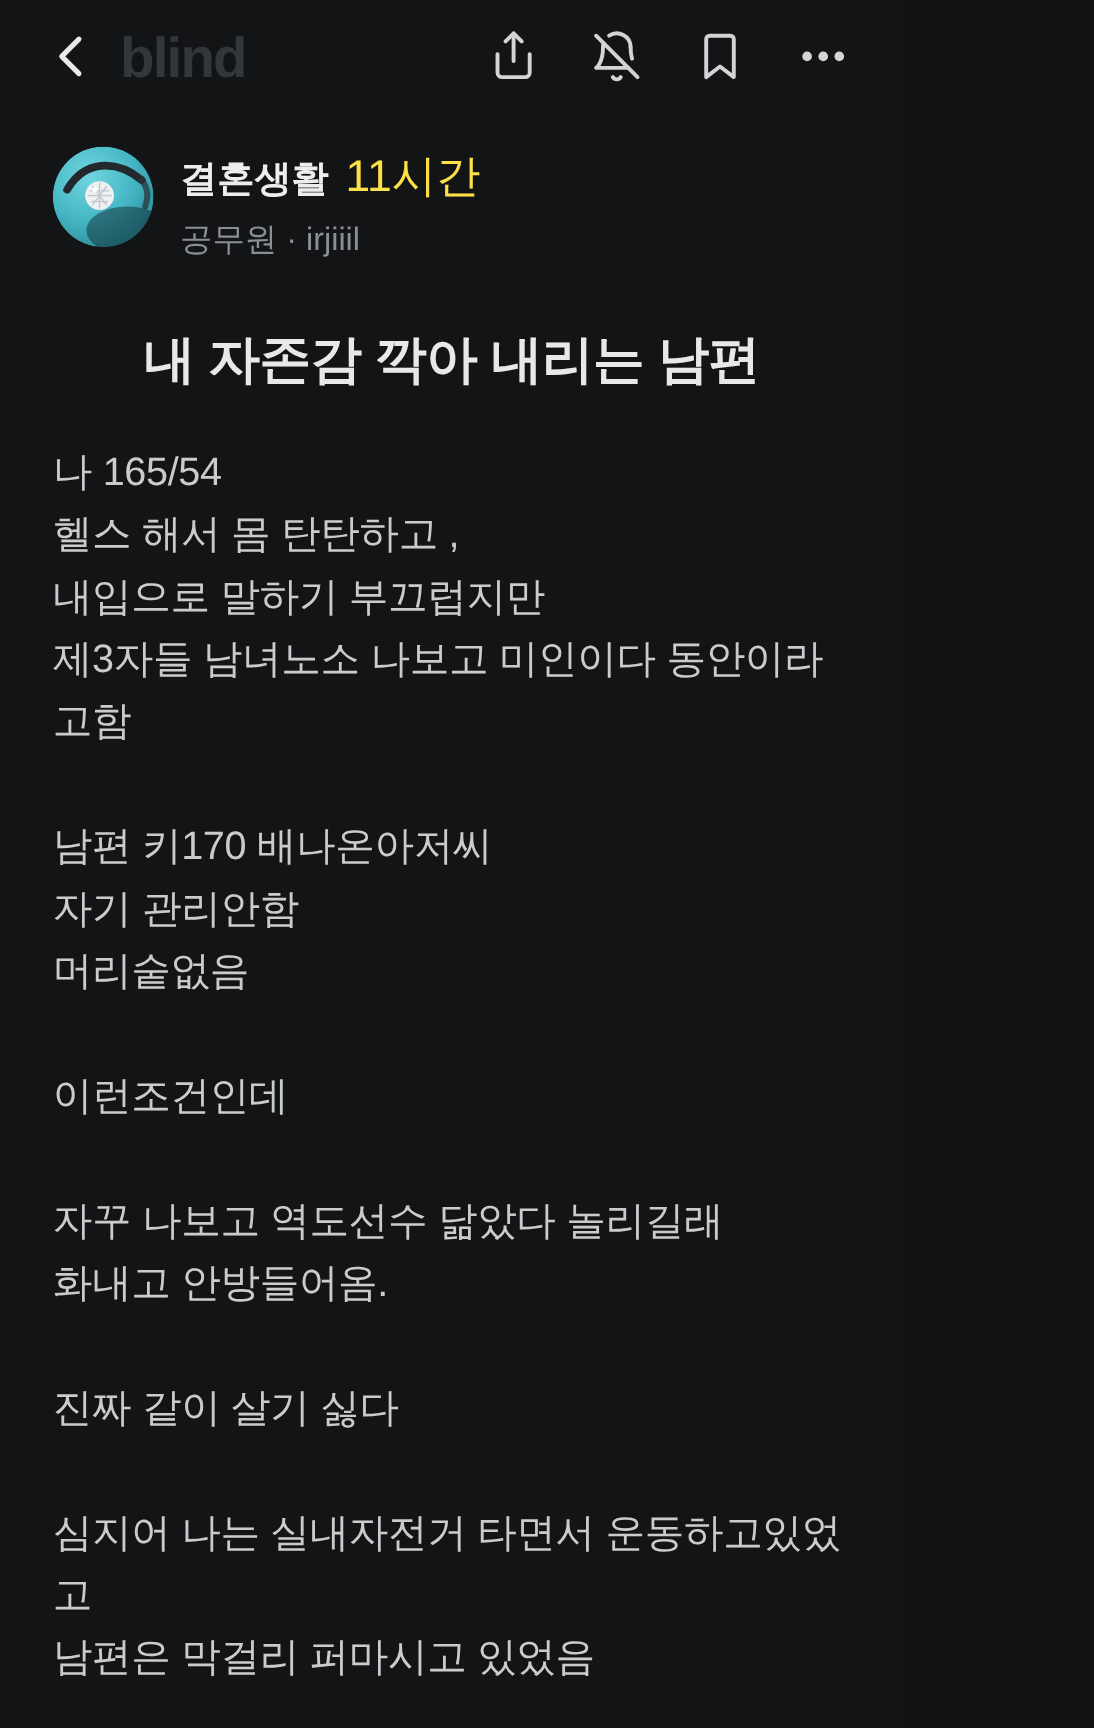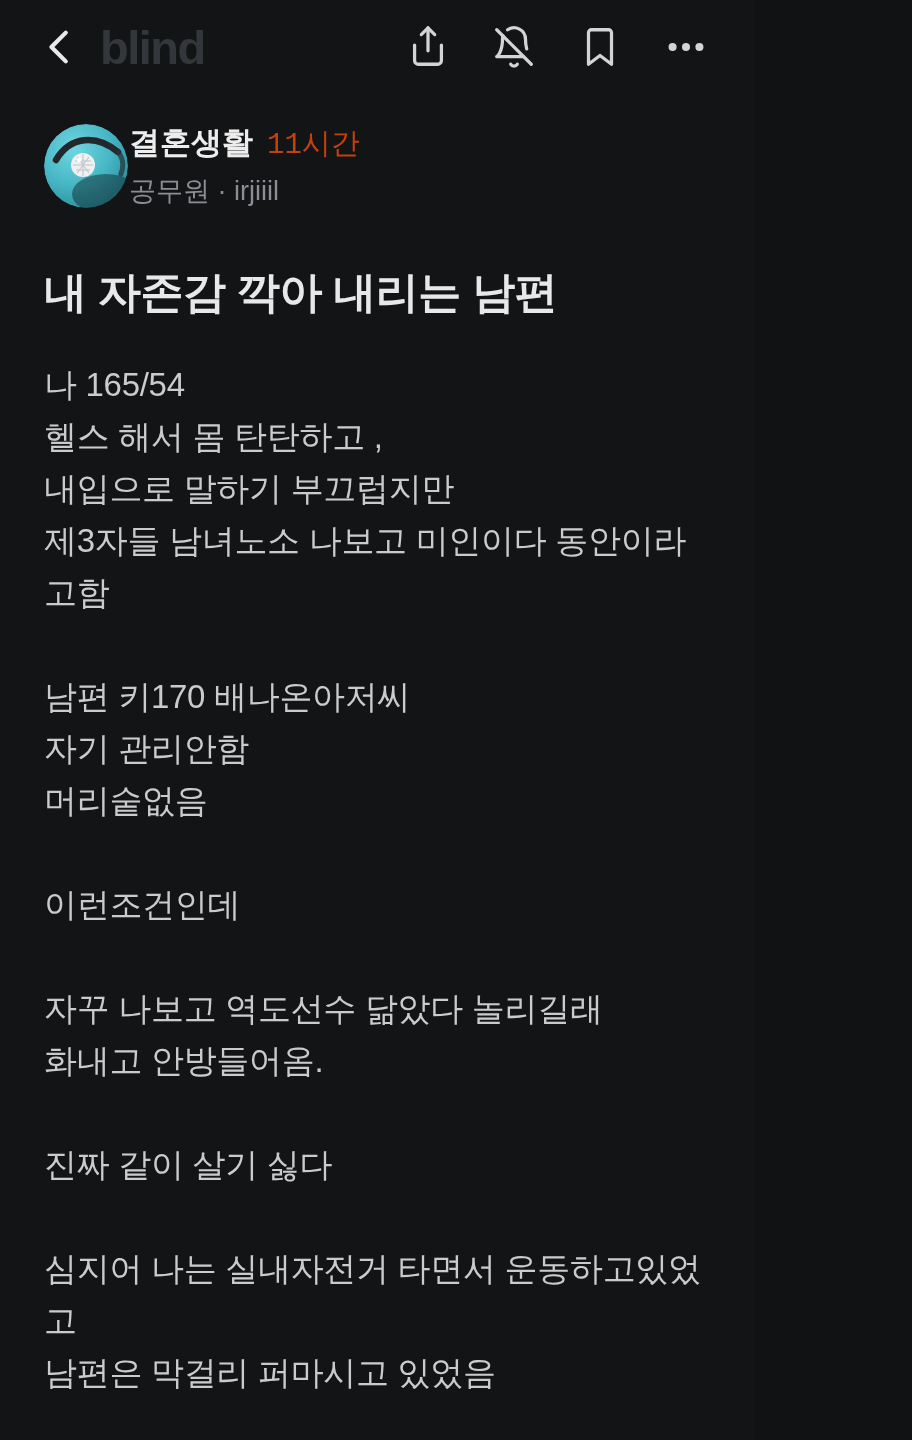--- a/index.html
+++ b/index.html
@@ -39,51 +39,51 @@
     letter-spacing: -1.5px;
     color: #33363b;
     line-height: 1;
     user-select: none;
   }
   .topbar .spacer { flex: 1; }
   .action-btn { margin-left: 40px; }
   
   .post-header {
     display: flex;
-    align-items: center;
-    gap: 1px;
+    gap: 22px;
     margin: 28px 44px 0 44px;
   }
   .avatar {
     width: 84px;
     height: 84px;
     border-radius: 50%;
     overflow: hidden;
     flex: 0 0 auto;
     cursor: pointer;
   }
   .avatar svg { display: block; width: 100%; height: 100%; }
   .meta-col { display: flex; flex-direction: column; justify-content: center; }
   .meta-row1 { display: flex; align-items: baseline; gap: 14px; }
   .channel-name {
     font-size: 31px;
     font-weight: 700;
     color: #ededee;
     cursor: pointer;
   }
-  .post-time { font-size: 29px; color: #c2410c; font-family: Liberation Mono, monospace; }
+  .post-time { font-size: 37px; color: #fde047; }
   .meta-row2 { margin-top: 9px; font-size: 27px; color: #8b8e92; }
   
   .post-title {
     margin: 58px 44px 0 44px;
     font-size: 43px;
     font-weight: 700;
     color: #e7e8e9;
     letter-spacing: -0.5px;
     line-height: 1.2;
+    text-align: center;
   }
   .post-body {
     margin: 40px 44px 0 44px;
     font-size: 33px;
     line-height: 52px;
     color: #c9cbcd;
     white-space: pre-line;
     letter-spacing: -0.3px;
   }
 </style>

